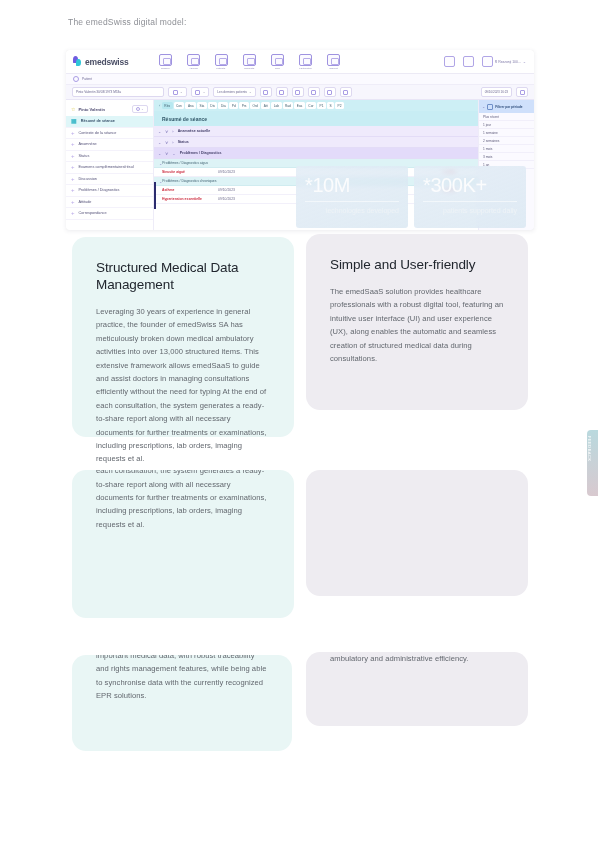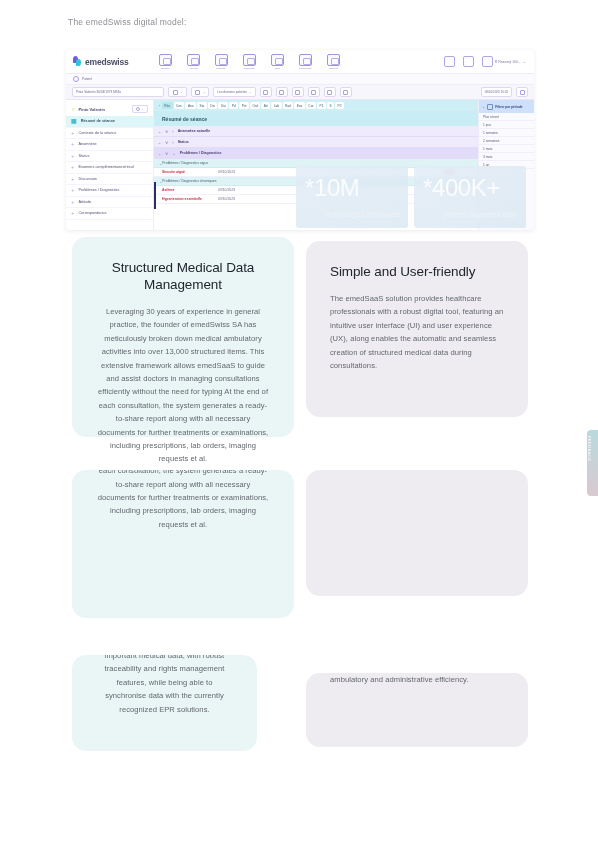--- a/index.html
+++ b/index.html
@@ -169,43 +169,43 @@
   
   .stat {
     position:absolute; width:112px; height:62px; border-radius:3px;
     background:linear-gradient(160deg, rgba(225,235,245,.82), rgba(212,228,240,.72));
     backdrop-filter: blur(2px);
     padding:8px 9px; color:#ffffff;
     display:flex; flex-direction:column;
   }
   .stat.one { left:296px; top:166px; }
   .stat.two { left:414px; top:166px; }
-  .stat-num { font-size:24px; font-weight:400; letter-spacing:-.4px; color:#fbfcfd; }
+  .stat-num { font-size:20px; font-weight:400; letter-spacing:-.4px; color:#fbfcfd; }
   .stat-rule { height:1px; background:rgba(255,255,255,.55); margin:4px 0 4px 0;}
   .stat-sub { font-size:7px; line-height:10px; color:#eef3f7; text-align:right;}
 
   
   .card {
     position:absolute; border-radius:14px; padding:22px 24px;
   }
   .card-title {
     font-size:13.5px; font-weight:400; color:#21262e; line-height:17px; letter-spacing:-.1px;
   }
   .card-body {
     margin-top:12px; font-size:7.6px; line-height:13.4px; color:#62676e; letter-spacing:.05px;
   }
-  .mint { background:#e9f6f5;text-align:center; }
+  .mint { background:#e9f6f5; }
   .lav  { background:#eeecf1; }
 
   .c1 { left:72px;  top:237px; width:222px; height:200px; }
-  .c2 { left:306px; top:241px; width:222px; height:176px; }
+  .c2 { left:306px; top:234px; width:222px; height:176px; }
   .c3 { left:72px;  top:470px; width:222px; height:148px; }
   .c4 { left:306px; top:470px; width:222px; height:126px; }
-  .c5 { left:72px;  top:655px; width:185px; height:96px;  }
-  .c6 { left:306px; top:673px; width:222px; height:74px;  }
+  .c5 { left:72px;  top:655px; width:220px; height:96px;  }
+  .c6 { left:306px; top:652px; width:222px; height:74px;  }
   .c7 { left:72px;  top:784px; width:222px; height:58px;  }
 
   .clip { overflow:hidden; }
   .shift-3 { margin-top:-68px; }
   .shift-5 { margin-top:-28px; }
   .shift-6 { margin-top:-22px; }
 
   
   .edge-tab {
     position:absolute; right:0; top:430px; width:11px; height:66px;
@@ -458,21 +458,21 @@
       </div>
     </div>
   </div>
 
   <div class="stat one">
     <div class="stat-num">*10M</div>
     <div class="stat-rule"></div>
     <div class="stat-sub">technologies developed</div>
   </div>
   <div class="stat two">
-    <div class="stat-num">*400K+</div>
+    <div class="stat-num">*300K+</div>
     <div class="stat-rule"></div>
     <div class="stat-sub">patients supported daily</div>
   </div>
 
   <div class="card mint c1">
     <div class="card-title">Structured Medical Data Management</div>
     <div class="card-body">Leveraging 30 years of experience in general practice, the founder of emedSwiss SA has meticulously broken down medical ambulatory activities into over 13,000 structured items. This extensive framework allows emedSaaS to guide and assist doctors in managing consultations efficiently without the need for typing At the end of each consultation, the system generates a ready-to-share report along with all necessary documents for further treatments or examinations, including prescriptions, lab orders, imaging requests et al.</div>
   </div>
 
   <div class="card lav c2">

